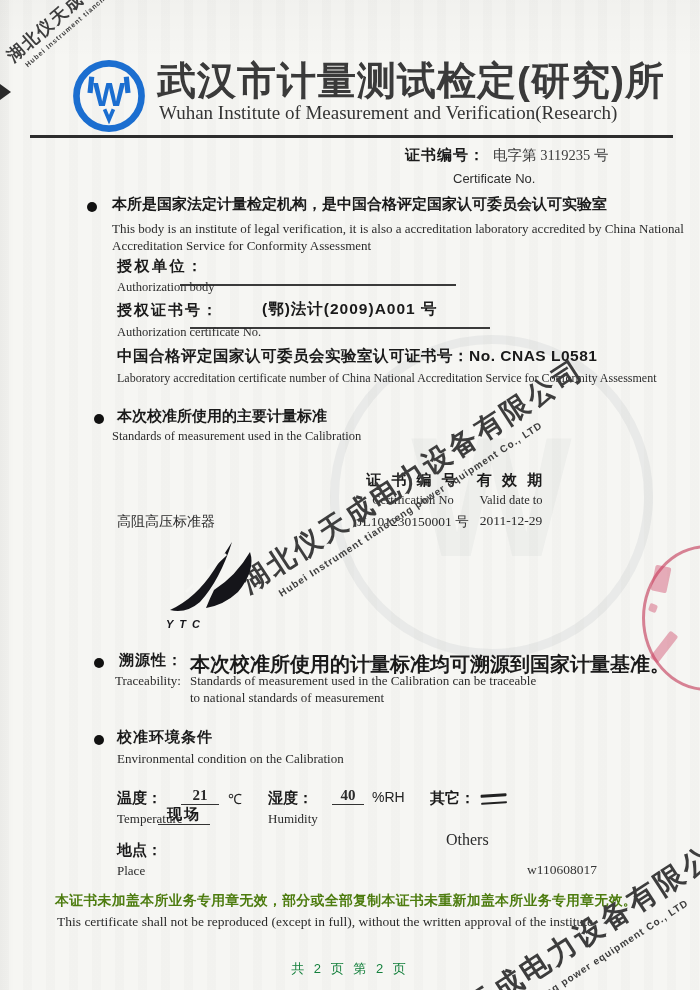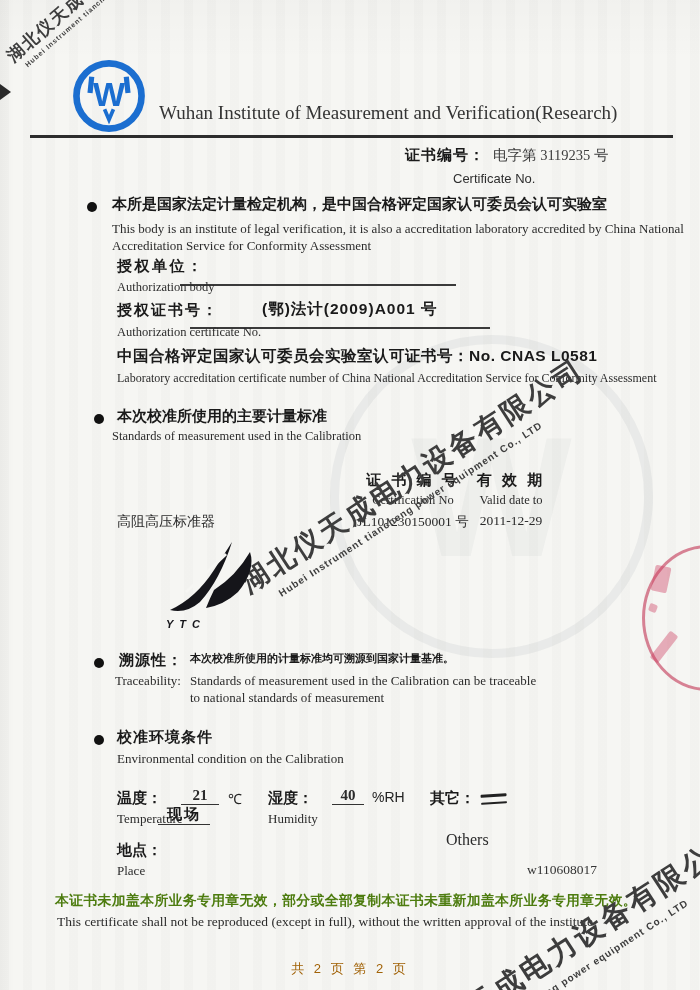--- a/index.html
+++ b/index.html
@@ -65,21 +65,21 @@
   .std-col3{left:450px;top:471px;width:122px;}
   .ls6{letter-spacing:9px;}
   .ls3{letter-spacing:3px;}
   .td1{left:117px;top:513px;font-size:14px;color:#2a2a2a;white-space:nowrap;}
   .td2{left:352px;top:513px;width:122px;font-size:13.5px;font-family:"Liberation Serif",serif;color:#2a2a2a;text-align:center;}
   .td3{left:450px;top:513px;width:122px;font-size:13.5px;font-family:"Liberation Serif",serif;color:#2a2a2a;text-align:center;}
 
   
   .b3{left:94px;top:658px;}
   .trace-label-cn{left:119px;top:651px;font-size:15px;letter-spacing:1px;}
-  .trace-cn{left:190px;top:651px;font-size:11px;white-space:nowrap;}
+  .trace-cn{left:190px;top:651px;font-size:20px;white-space:nowrap;}
   .trace-label-en{left:115px;top:673px;font-size:13px;}
   .trace-en1{left:190px;top:673px;font-size:13px;white-space:nowrap;}
   .trace-en2{left:190px;top:690px;font-size:13px;white-space:nowrap;text-align:center;}
 
   
   .b4{left:94px;top:735px;}
   .env-cn{left:117px;top:728px;font-size:15px;letter-spacing:1px;}
   .env-en{left:117px;top:751px;font-size:13px;}
   .lbl{font-size:15px;}
   .temp-label{left:117px;top:789px;}
@@ -95,21 +95,21 @@
   .oth-mark i{display:block;height:2.6px;background:#222;margin-bottom:5px;border-radius:1px;}
   .oth-en{left:446px;top:811px;font-size:16px;margin-top:20px;}
   .place-label{left:117px;top:841px;}
   .place-value{left:158px;top:805px;width:52px;text-align:center;font-size:15px;font-weight:bold;letter-spacing:2px;border-bottom:1.5px solid #333;}
   .place-en{left:117px;top:863px;font-size:13px;}
   .wnum{left:527px;top:862px;font-size:13.5px;color:#333;}
 
   
   .disc-cn{left:55px;top:892px;font-size:13.8px;font-weight:600;letter-spacing:0.4px;white-space:nowrap;color:#4d7c0f;}
   .disc-en{left:57px;top:914px;font-size:13.5px;white-space:nowrap;}
-  .page-num{left:0;top:960px;width:700px;text-align:center;font-size:13px;letter-spacing:3px;color:#a16207;}
+  .page-num{left:0;top:960px;width:700px;text-align:center;font-size:13px;letter-spacing:3px;color:#15803d;}
 
   
   .wm{z-index:3;white-space:nowrap;transform-origin:0 0;color:#3d3d3d;}
   .wm .wm-cn{display:block;font-weight:bold;}
   .wm .wm-en{display:block;font-weight:bold;letter-spacing:1px;}
   .wm-topleft{left:2px;top:50px;transform:rotate(-41deg);}
   .wm-topleft .wm-cn{font-size:17px;letter-spacing:2px;}
   .wm-topleft .wm-en{font-size:7px;margin-left:8px;margin-top:1px;}
   .wm-center{left:233px;top:570px;transform:rotate(-33deg);}
   .wm-center .wm-cn{font-size:28px;letter-spacing:3px;}
@@ -158,20 +158,21 @@
 
   <div class="corner-wedge abs"></div>
 
   <svg class="logo abs z" viewBox="0 0 100 100">
     <circle cx="50" cy="50" r="44" fill="none" stroke="#1b6ed0" stroke-width="9"></circle>
     <rect x="22" y="24" width="7" height="22" fill="#1b6ed0" transform="rotate(6 25 35)"></rect>
     <rect x="71" y="24" width="7" height="22" fill="#1b6ed0" transform="rotate(-6 75 35)"></rect>
     <text x="50" y="64" text-anchor="middle" font-size="46" font-weight="bold" fill="#1b6ed0" style="font-family:'Liberation Sans',sans-serif">W</text>
     <path d="M44 68 L50 82 L56 68" fill="none" stroke="#1b6ed0" stroke-width="5"></path>
   </svg>
+  <div class="title-cn abs z cjk">武汉市计量测试检定(研究)所</div>
   <div class="title-en abs z">Wuhan Institute of Measurement and Verification(Research)</div>
   <div class="header-rule abs z"></div>
 
   <div class="certno-line abs z">
     <span class="certno-label cjk-bold">证书编号：</span><span class="certno-value">电字第 3119235 号</span>
   </div>
   <div class="certno-en abs z">Certificate No.</div>
 
   <div class="bullet b1 abs z"></div>
   <div class="intro-cn abs z cjk-bold">本所是国家法定计量检定机构，是中国合格评定国家认可委员会认可实验室</div>

